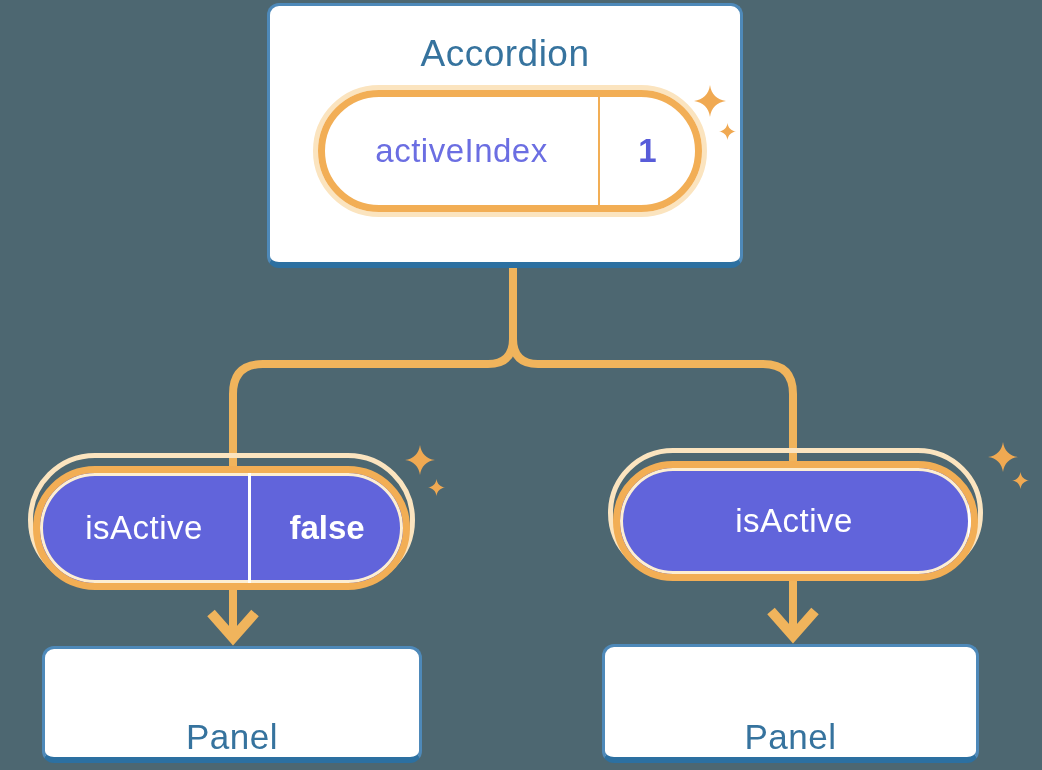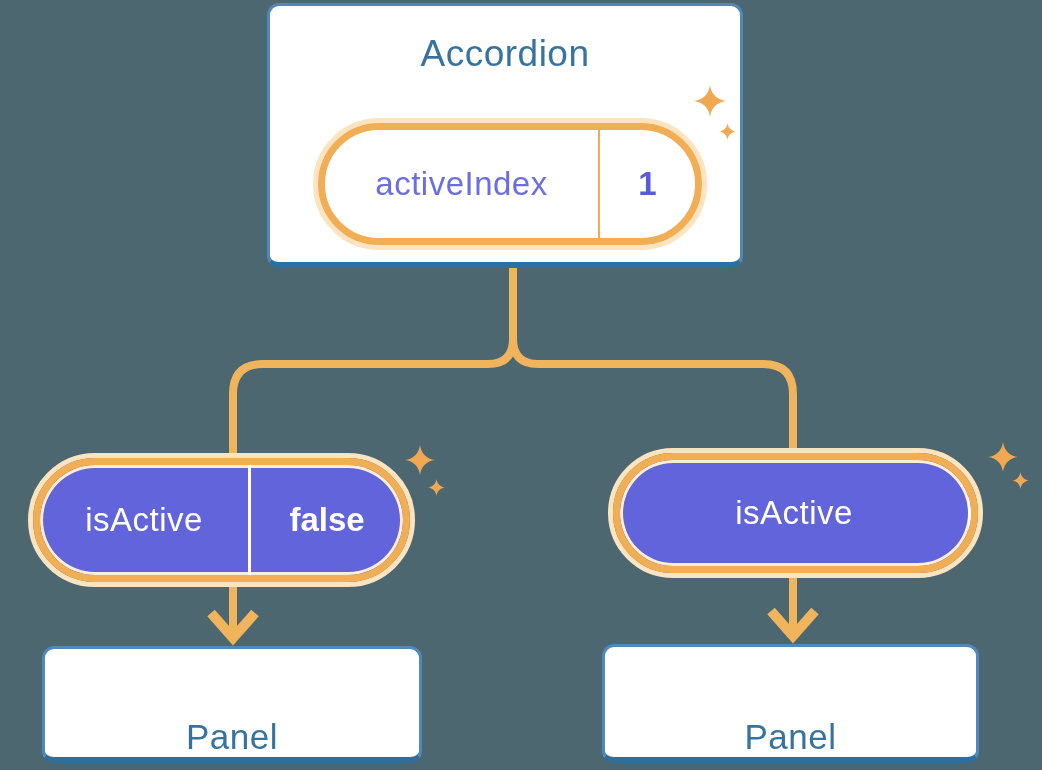--- a/index.html
+++ b/index.html
@@ -31,31 +31,32 @@
     border:5px solid var(--pill-halo,#FBE4BF);border-radius:999px;
   }
   .pill-ring{
     width:100%;height:100%;box-sizing:border-box;overflow:hidden;
     border:7px solid var(--pill-ring,#F2AE55);border-radius:999px;
     background:#fff;display:flex;align-items:stretch;
   }
   .pill-ring--purple{
     background:var(--pill-purple,#6164DB);
     box-shadow:inset 0 0 0 3px var(--pill-inner-edge,#FDEED2);
+    margin-top:8px;
   }
   .pill-cell{display:flex;align-items:center;justify-content:center;}
   .pill-name{flex:1;font-size:33px;letter-spacing:.5px;}
   .pill-value{font-weight:bold;font-size:33px;}
   .pill-divider{width:2px;}
   .pill--light .pill-name,.pill--light .pill-value{color:var(--pill-text-purple,#6B6EE2);}
   .pill--light .pill-value{color:var(--pill-value-purple,#585CD9);}
   .pill--light .pill-divider{background:var(--pill-ring,#F2AE55);}
   .pill--purple .pill-name,.pill--purple .pill-value{color:var(--pill-text-white,#fff);}
   .pill--purple .pill-divider{width:3px;background:var(--pill-text-white,#fff);margin:0;}
-  .pill-top{left:313px;top:118px;width:394px;height:132px;}
+  .pill-top{left:313px;top:85px;width:394px;height:132px;}
   .pill-top .pill-value{width:95px;}
   .pill-left{left:28px;top:453px;width:387px;height:134px;}
   .pill-left .pill-value{width:152px;}
   .pill-right{left:608px;top:448px;width:375px;height:130px;}
   .pill-right .pill-value{width:133px;}
   
   .sparkle{position:absolute;z-index:3;}
   .sparkle svg{display:block;width:100%;height:100%;fill:var(--sparkle,#F0A952);}
   .sp-top-big{left:694px;top:85px;width:32px;height:32px;}
   .sp-top-small{left:719px;top:123px;width:17px;height:17px;}

